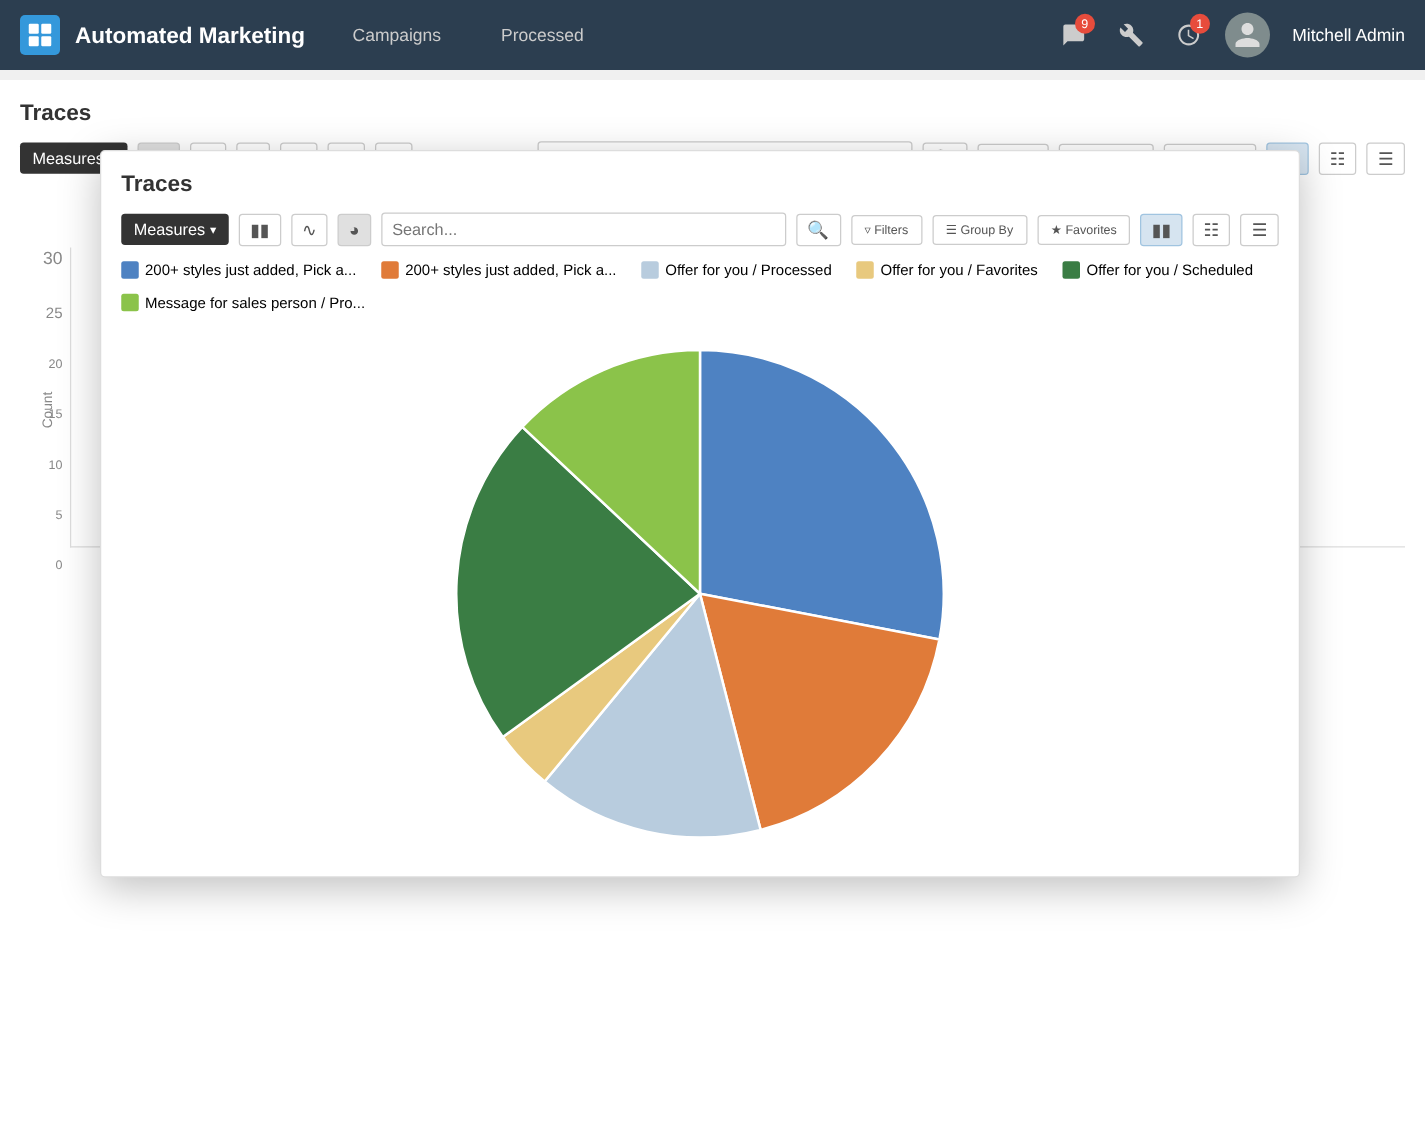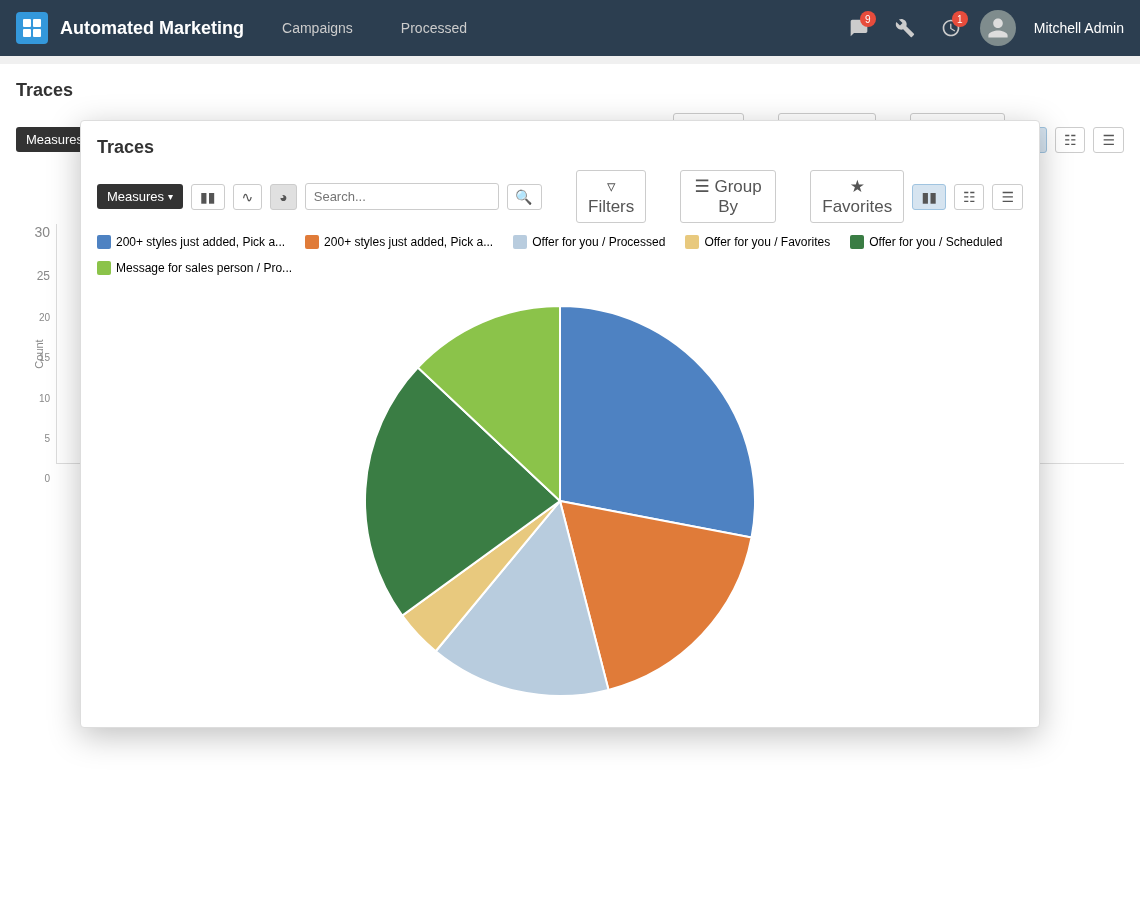--- a/index.html
+++ b/index.html
@@ -127,23 +127,22 @@
       width: 300px;
       font-size: 13px;
       color: #999;
     }
     .filter-btn {
       border: 1px solid #ccc;
       background: white;
       padding: 5px 10px;
       border-radius: 3px;
       cursor: pointer;
-      font-size: 17px;
+      font-size: 10px;
       color: #555;
-      margin-left: 26px;
     }
     .view-btn {
       border: 1px solid #ccc;
       background: white;
       padding: 4px 8px;
       border-radius: 3px;
       cursor: pointer;
       color: #555;
       font-size: 14px;
     }

